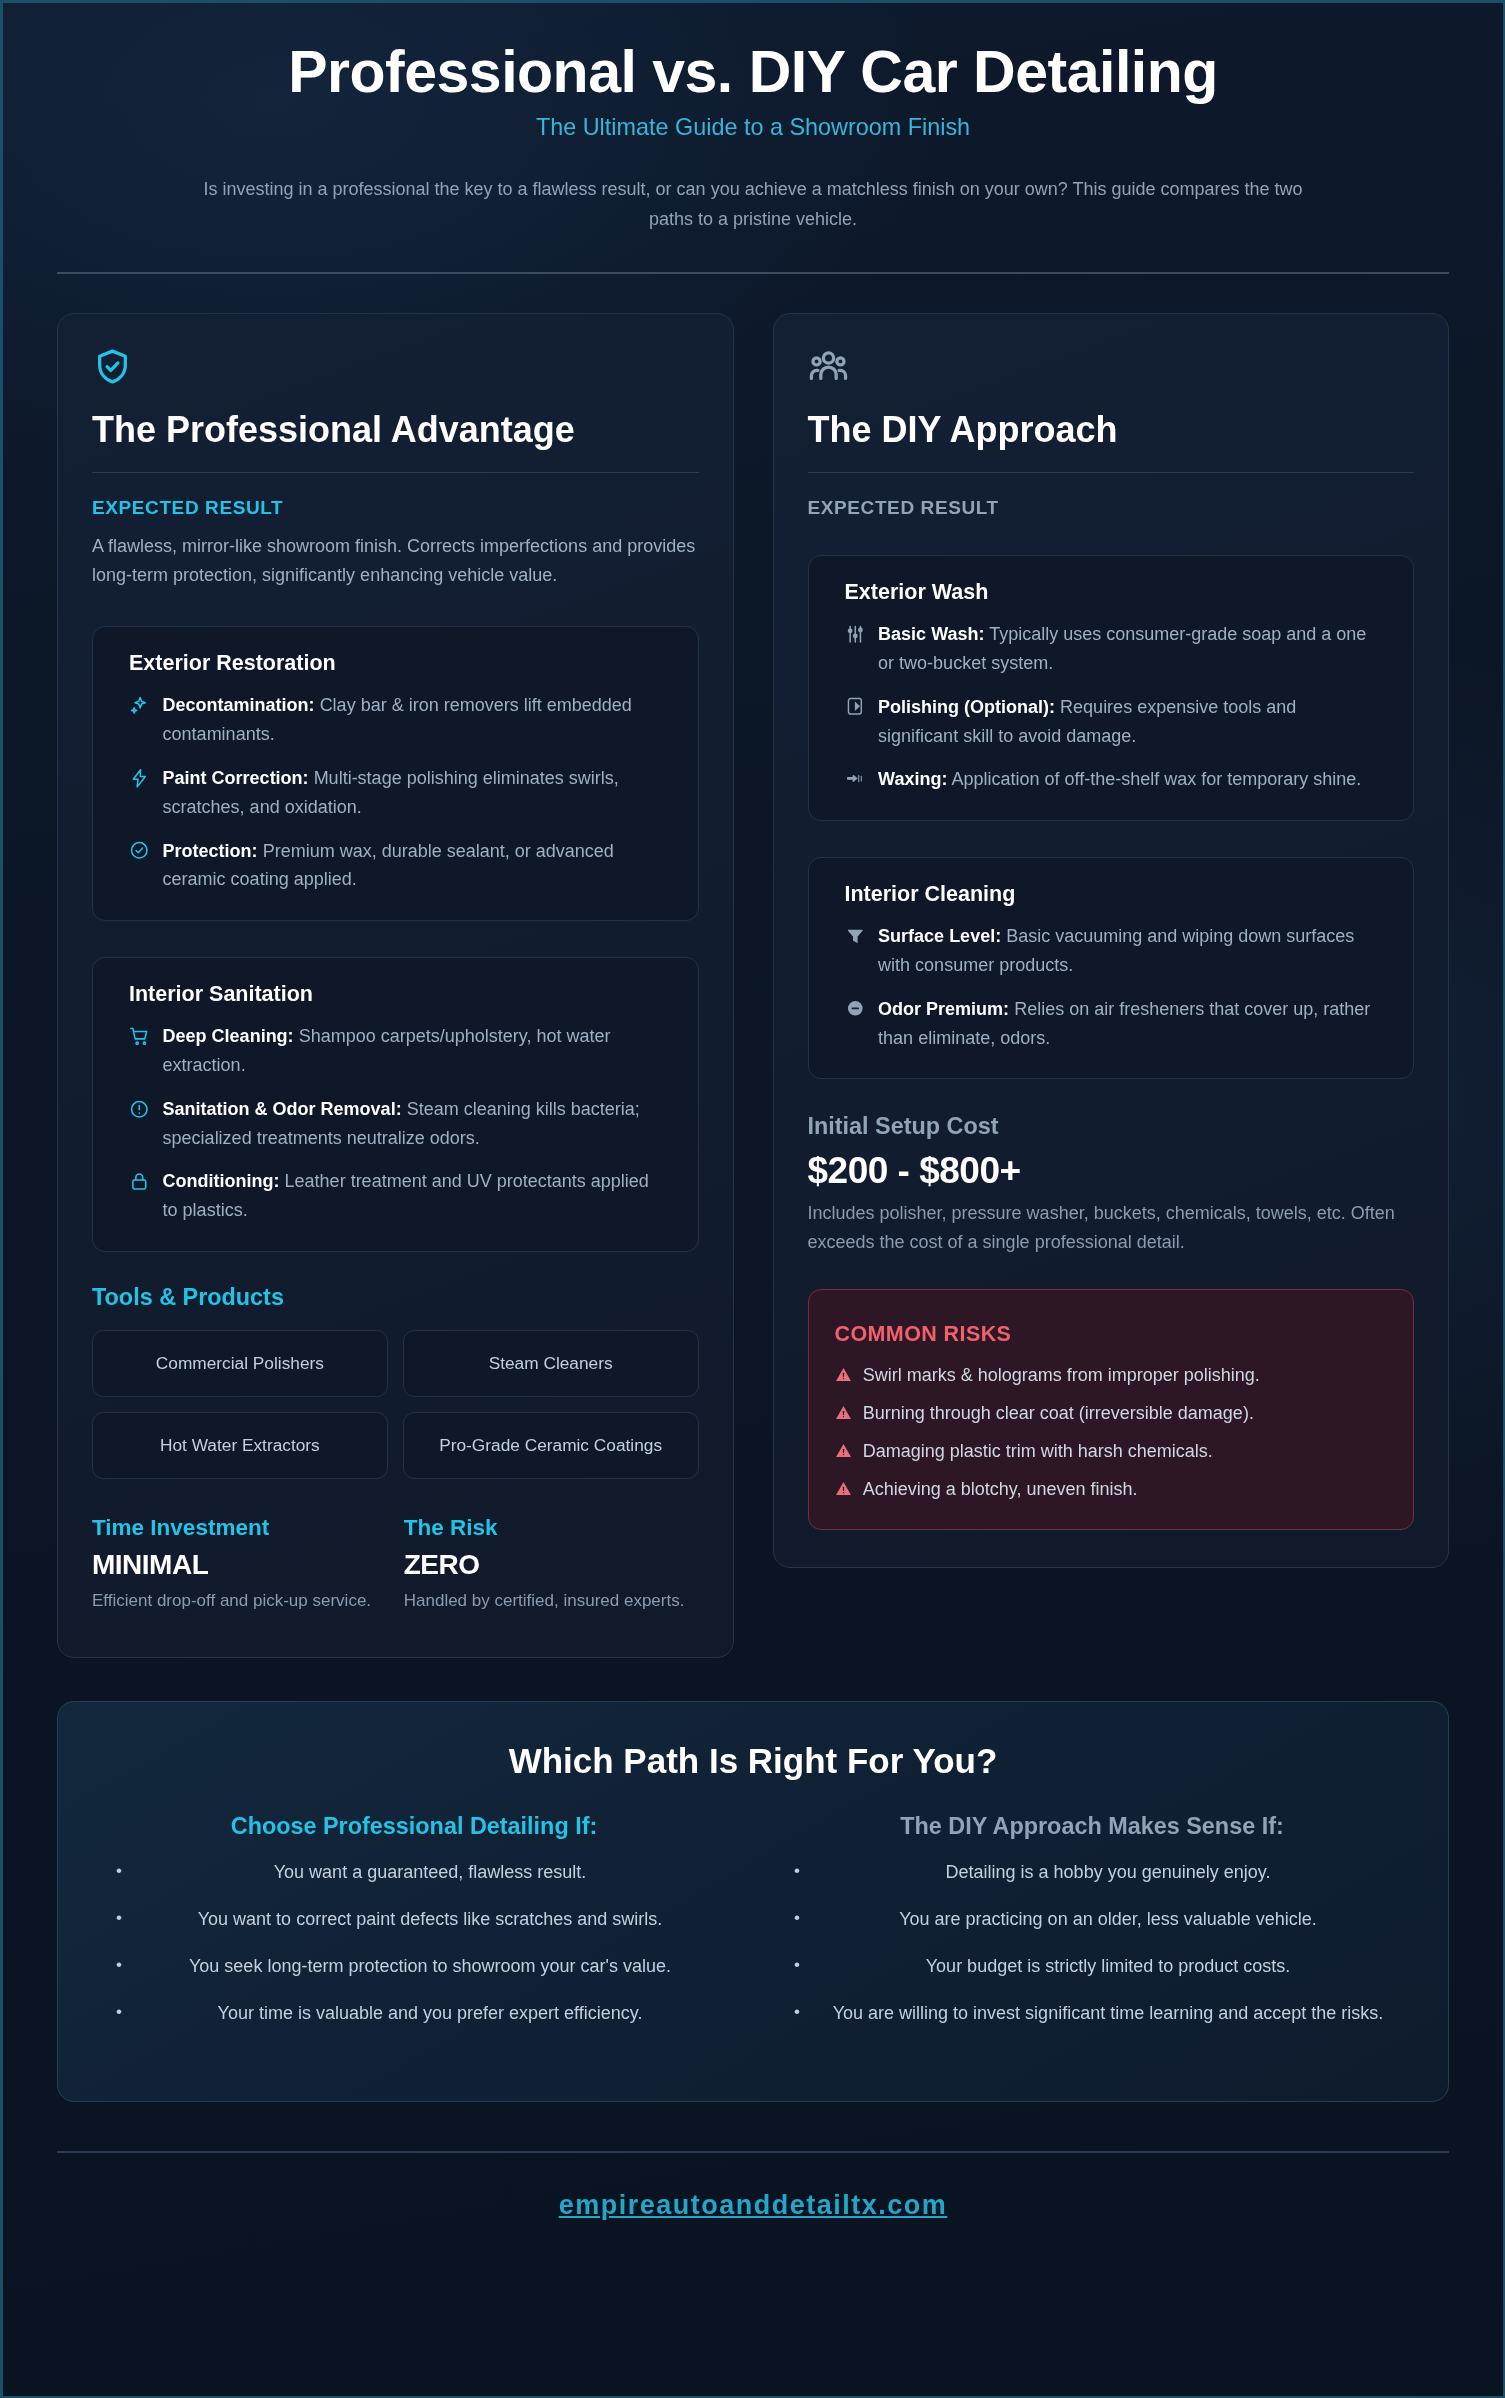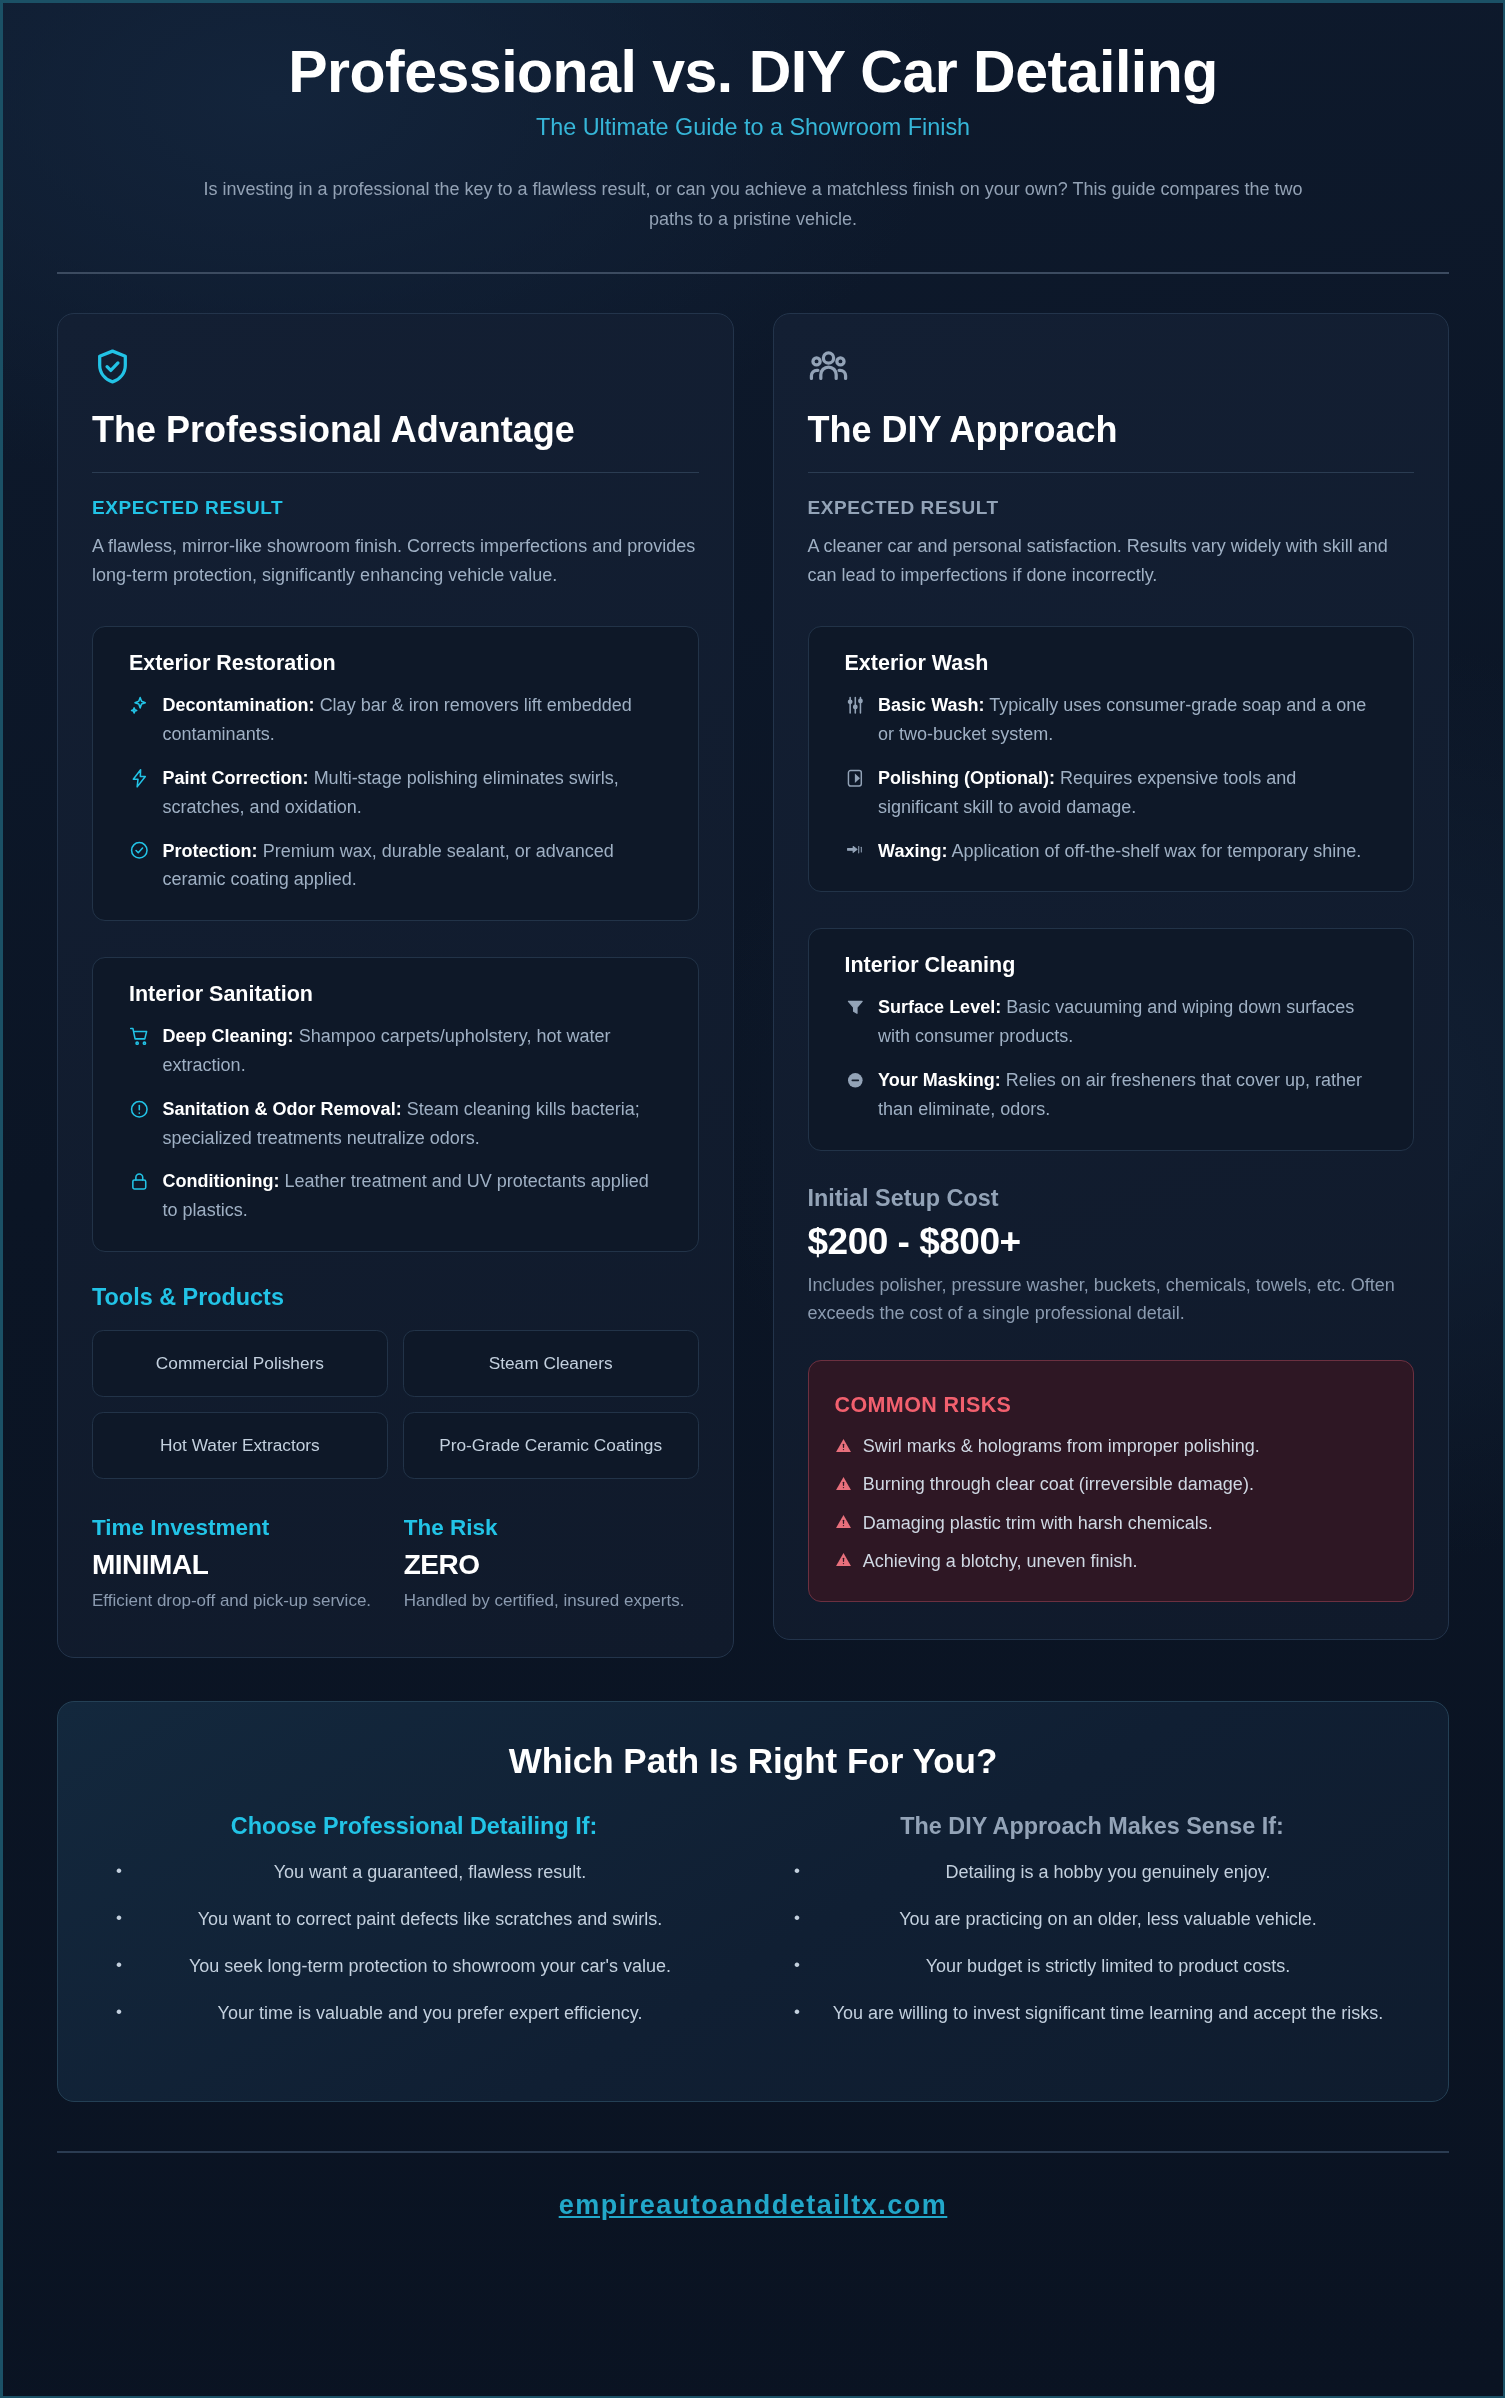--- a/index.html
+++ b/index.html
@@ -479,21 +479,20 @@
               <path d="M2 19v-1.6a3.2 3.2 0 013.2-3.2h.6"></path>
               <path d="M22 19v-1.6a3.2 3.2 0 00-3.2-3.2h-.6"></path>
             </svg>
           </span>
           <h2 class="card-title">The DIY Approach</h2>
         </div>
 
         <div class="card-rule"></div>
 
         <div class="result-label gray">EXPECTED RESULT</div>
-        <p class="result-text">A cleaner car and personal satisfaction. Results vary widely with skill and can lead to imperfections if done incorrectly.</p>
 
         <div class="sub">
           <div class="sub-title">Exterior Wash</div>
 
           <div class="feature">
             <span class="ic">
               <svg width="20.6" height="20.6" viewBox="0 0 24 24" fill="none" stroke="#93a3b7" stroke-width="1.8" stroke-linecap="round" stroke-linejoin="round">
                 <path d="M6 3v18M12 3v18M18 3v18"></path>
                 <circle cx="6" cy="8" r="1.9" fill="#93a3b7"></circle>
                 <circle cx="12" cy="14" r="1.9" fill="#93a3b7"></circle>
@@ -550,21 +549,21 @@
           </div>
 
           <div class="feature">
             <span class="ic">
               <svg width="20.6" height="20.6" viewBox="0 0 24 24" fill="#93a3b7" stroke="#1a2troke" stroke-width="0">
                 <circle cx="12" cy="12" r="8.5" fill="#93a3b7"></circle>
                 <rect x="7.6" y="11.1" width="8.8" height="1.9" rx="0.9" fill="#16202f"></rect>
               </svg>
             </span>
             <div class="txt">
-              <b>Your Masking:</b>
+              <b>Odor Premium:</b>
               <span>Relies on air fresheners that cover up, rather than eliminate, odors.</span>
             </div>
           </div>
         </div>
 
         <div class="cost-label">Initial Setup Cost</div>
         <div class="cost-value">$200 - $800+</div>
         <div class="cost-note">Includes polisher, pressure washer, buckets, chemicals, towels, etc. Often exceeds the cost of a single professional detail.</div>
 
         <div class="risks">

